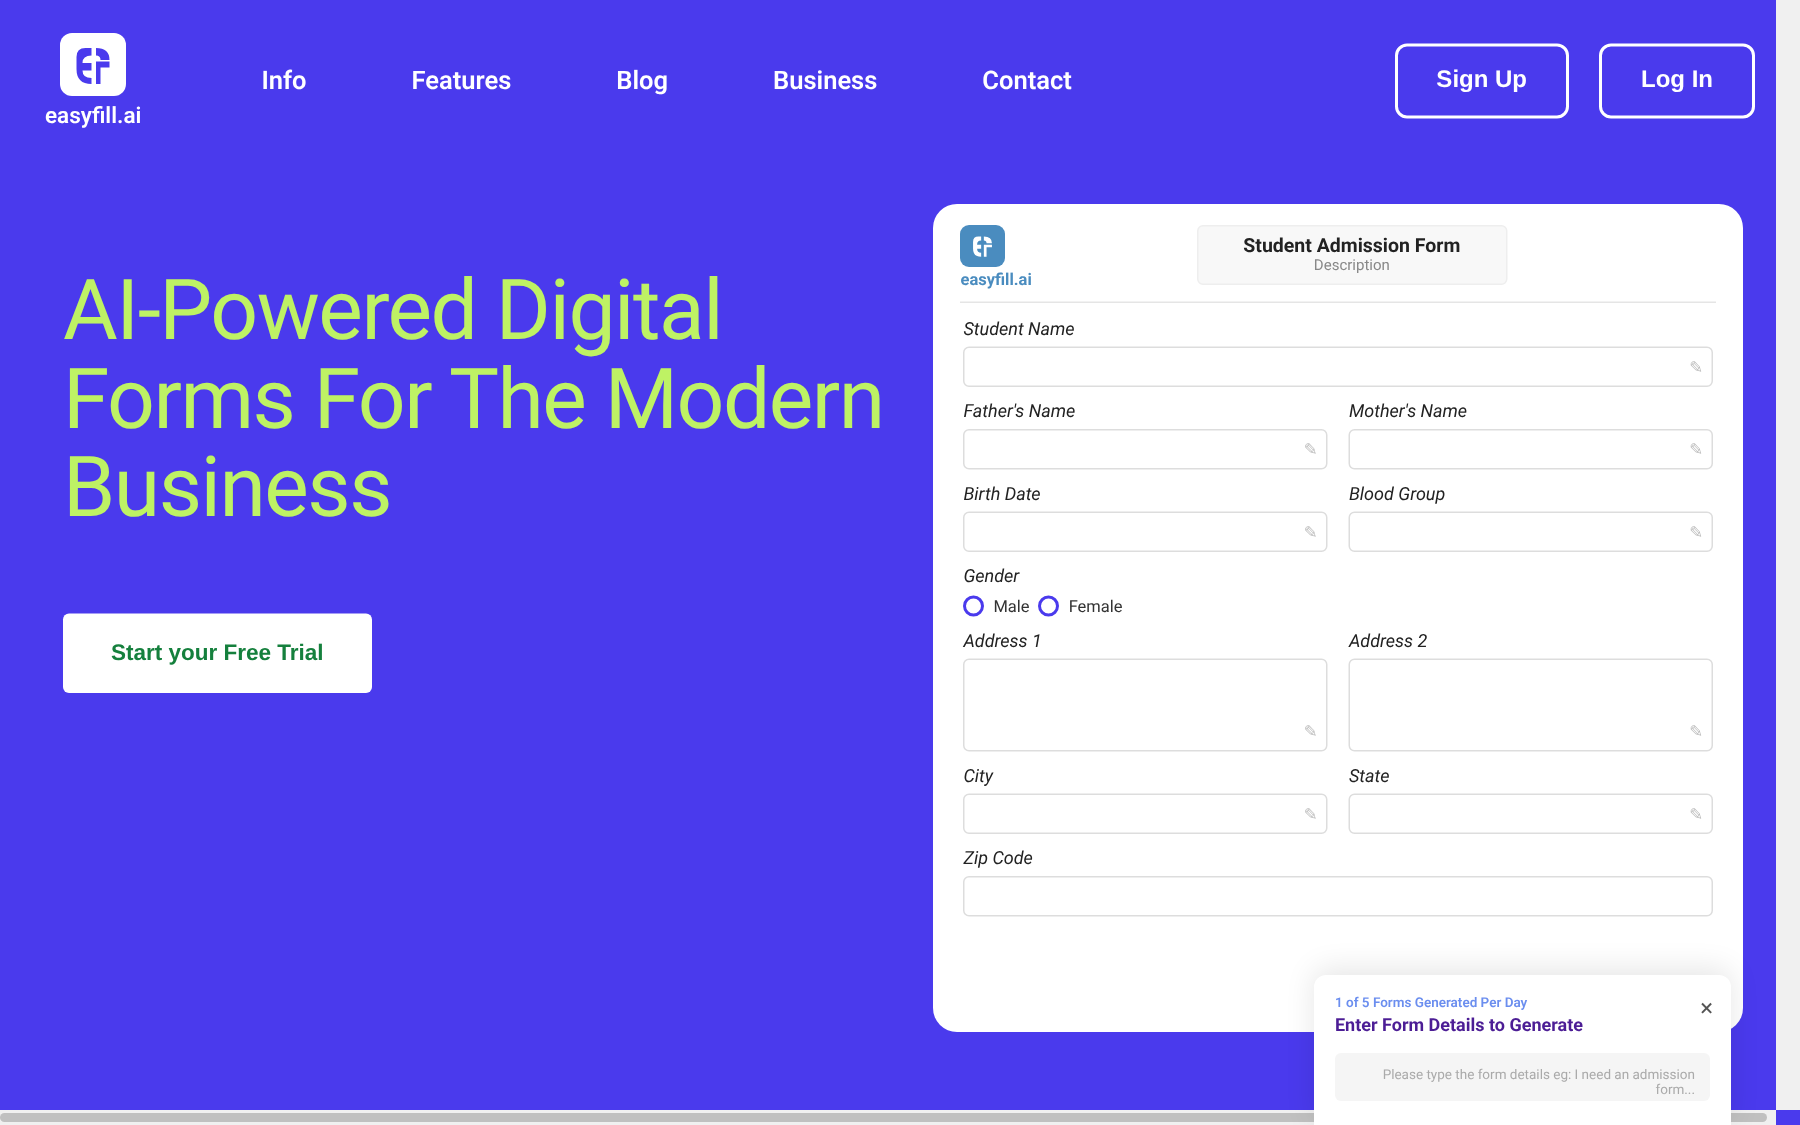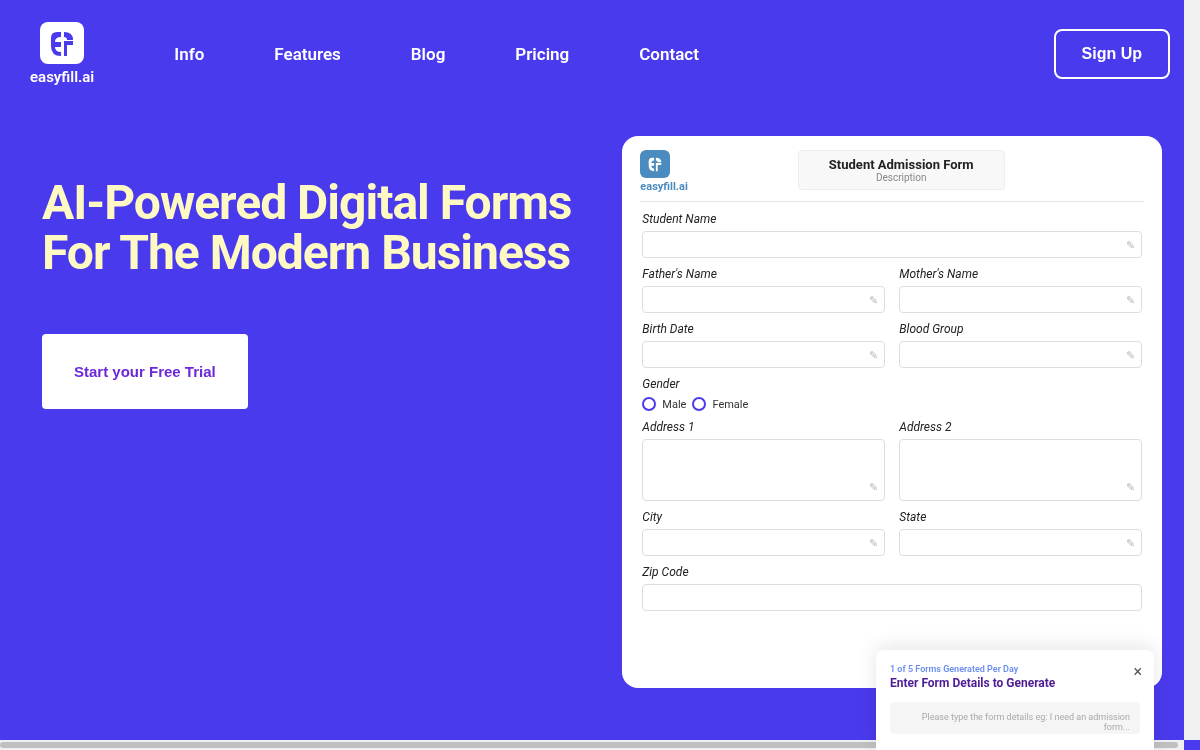--- a/index.html
+++ b/index.html
@@ -72,32 +72,32 @@
 .main {
   display: flex;
   padding: 0 42px;
   height: calc(100% - 108px);
 }
 .left {
   width: 52%;
   padding-top: 70px;
 }
 .hero-title {
-  color: #fef9c3;
-  font-size: 48px;
-  font-weight: 700;
+  color: #bef264;
+  font-size: 56px;
+  font-weight: 400;
   line-height: 1.05;
   letter-spacing: -1px;
 }
 .cta-btn {
   margin-top: 55px;
   background: #fff;
-  color: #6d28d9;
+  color: #15803d;
   border: none;
-  padding: 29px 32px;
+  padding: 18px 32px;
   font-size: 15px;
   font-weight: 700;
   border-radius: 4px;
   cursor: pointer;
 }
 
 .right {
   width: 48%;
   padding-top: 28px;
   position: relative;
@@ -290,25 +290,26 @@
         <path d="M4 10 Q4 4 10 4 L14 4 L14 9 Q8 9 8 14 L14 14 L14 19 L8 19 Q8 24 14 24 L14 28 Q4 28 4 18 Z" fill="#4a3aed"></path>
         <path d="M17 4 Q26 4 26 12 L20 12 Q20 9 17 9 Z M17 13 L26 13 L26 17 L20 17 L20 28 L17 28 Z" fill="#4a3aed"></path>
       </svg>
     </div>
     <span class="logo-text">easyfill.ai</span>
   </div>
   <nav class="nav">
     <a class="nav-item">Info</a>
     <a class="nav-item">Features</a>
     <a class="nav-item">Blog</a>
-    <a class="nav-item">Pricing</a>
+    <a class="nav-item">Business</a>
     <a class="nav-item">Contact</a>
   </nav>
   <div class="auth-buttons">
     <button class="auth-btn">Sign Up</button>
+    <button class="auth-btn">Log In</button>
   </div>
 </div>
 
 <div class="main">
   <div class="left">
     <h1 class="hero-title">AI-Powered Digital Forms For The Modern Business</h1>
     <button class="cta-btn">Start your Free Trial</button>
   </div>
 
   <div class="right">

